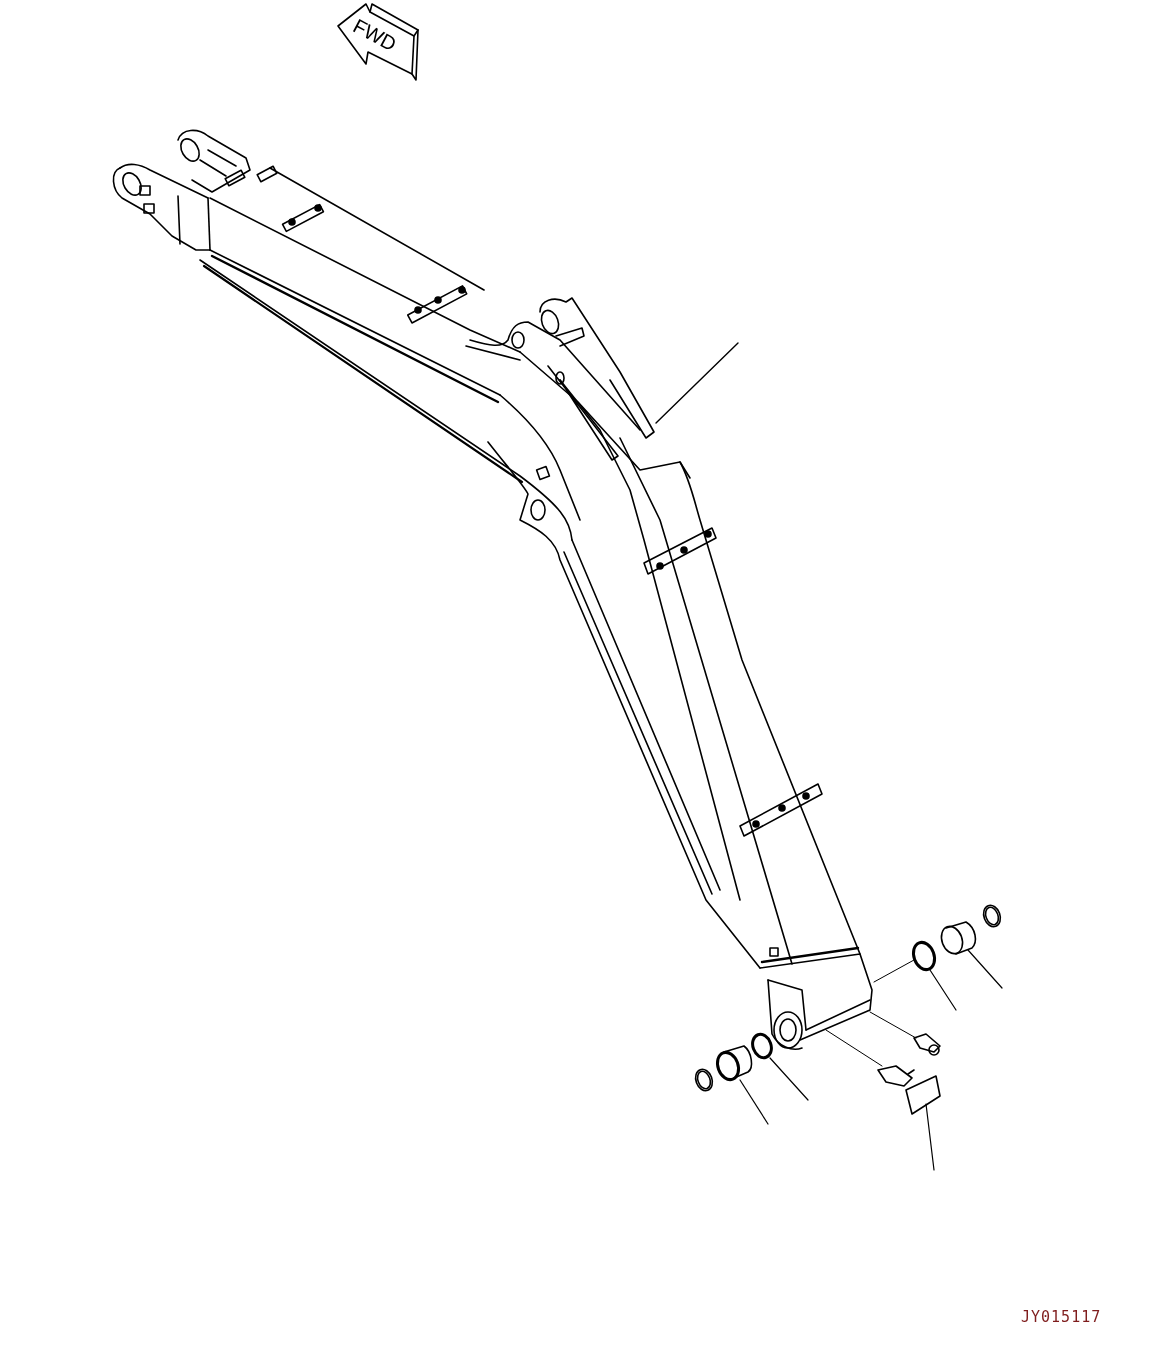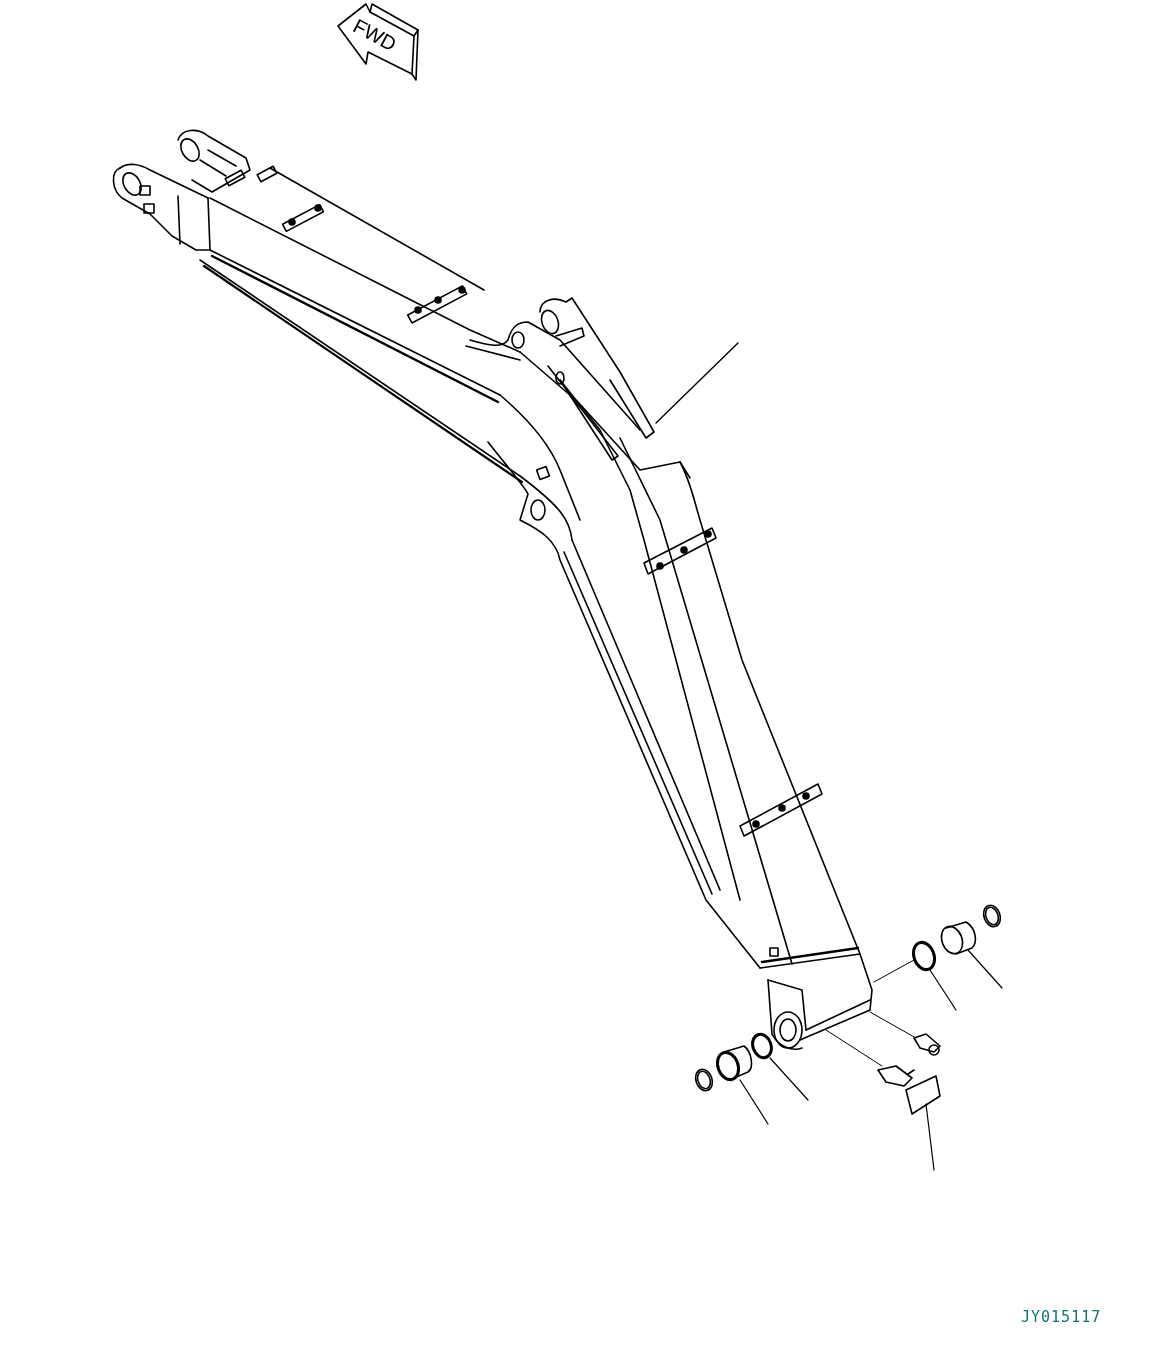--- a/index.html
+++ b/index.html
@@ -1,18 +1,18 @@
 <!DOCTYPE html>
 <html><head>
 <meta charset="utf-8">
 <style>
   html, body { margin: 0; padding: 0; background: #ffffff; }
   body { width: 1163px; height: 1357px; position: relative; overflow: hidden; font-family: "DejaVu Sans Mono", monospace; }
   #canvas { position: absolute; left: 0; top: 0; width: 1163px; height: 1357px; }
-  .fig-id { position: absolute; left: 1021px; top: 1308px; font-size: 15px; letter-spacing: 1px; color: #0f766e; font-family: "DejaVu Sans Mono", monospace; }
+  .fig-id { position: absolute; left: 1021px; top: 1308px; font-size: 15px; letter-spacing: 1px; color: #7f1d1d; font-family: "DejaVu Sans Mono", monospace; }
   .fwd-text { font-family: "Liberation Sans", sans-serif; font-size: 20px; }
   svg * { vector-effect: non-scaling-stroke; }
 </style>
 </head>
 <body>
 
 <svg id="canvas" viewBox="0 0 1163 1357" xmlns="http://www.w3.org/2000/svg" fill="none" stroke="#000" stroke-width="1.6" stroke-linejoin="round" stroke-linecap="round">
 
   <g>
     <path d="M338 26 L366 4 L370 12 L414 36 L412 74 L368 52 L366 64 Z" fill="#fff"></path>

